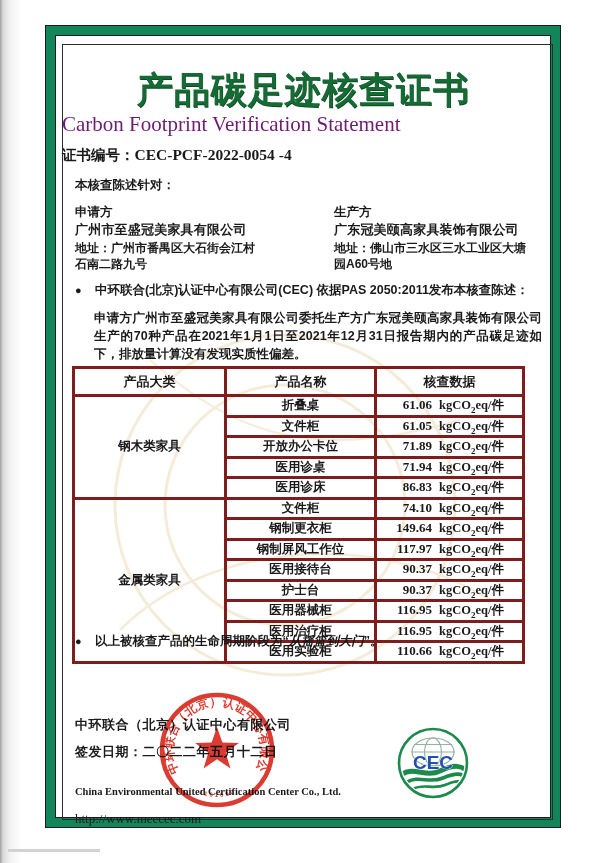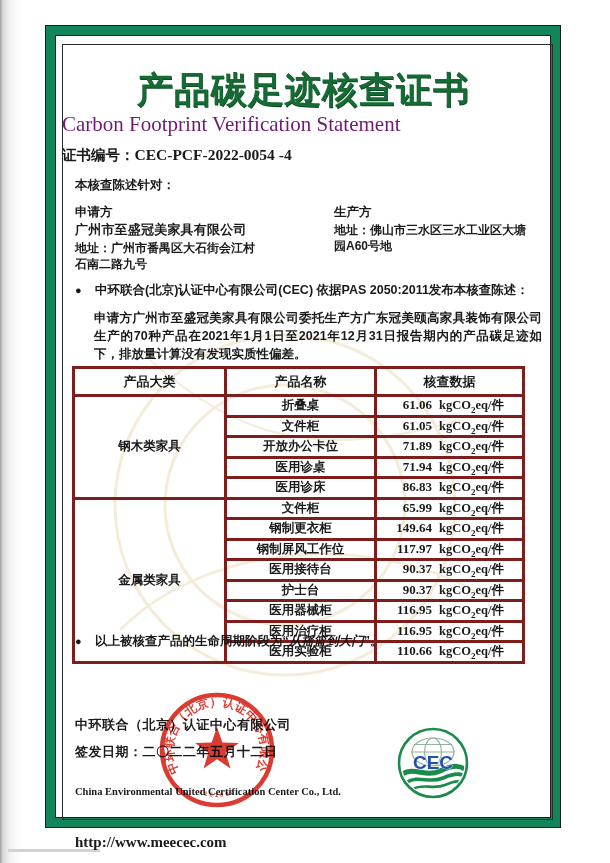--- a/index.html
+++ b/index.html
@@ -79,21 +79,21 @@
   }
   td.pdata .unit{
     display:inline-block;margin-left:7px;text-align:left;width:72px;
     font-family:"Liberation Serif","DejaVu Serif",serif;font-size:12.5px;
   }
   td.pdata sub{font-size:9px;}
   
   .foot-issuer{position:absolute;left:13px;top:672px;font-size:13px;font-weight:700;letter-spacing:0.5px;}
   .foot-date{position:absolute;left:13px;top:699px;font-size:13px;font-weight:700;letter-spacing:0.5px;}
   .foot-en{position:absolute;left:13px;top:742px;font-size:10.5px;font-weight:600;font-family:"Liberation Serif","DejaVu Serif",serif;}
-  .foot-web{position:absolute;left:13px;top:790px;font-size:15px;font-weight:700;font-family:"Liberation Serif","DejaVu Serif",serif;}
+  .foot-web{position:absolute;left:13px;top:767px;font-size:13px;font-weight:400;font-family:"Liberation Serif","DejaVu Serif",serif;}
   
   .stamp{position:absolute;left:90px;top:641px;mix-blend-mode:multiply;opacity:0.9;}
   .cec-logo{position:absolute;left:333px;top:681px;}
 </style>
 </head>
 <body>
 
 <div class="outer-border"></div>
 <div class="inner-border"></div>
 <div class="scan-line"></div>
@@ -120,20 +120,21 @@
 
   <div class="party left">
     <div class="role">申请方</div>
     <div class="name">广州市至盛冠美家具有限公司</div>
     <div class="addr">地址：广州市番禺区大石街会江村</div>
     <div class="addr">石南二路九号</div>
   </div>
 
   <div class="party right">
     <div class="role">生产方</div>
+    <div class="name">广东冠美颐高家具装饰有限公司</div>
     <div class="addr">地址：佛山市三水区三水工业区大塘</div>
     <div class="addr">园A60号地</div>
   </div>
 
   <div class="bullet-row b1">
     <span class="dot">●</span>
     <span>中环联合(北京)认证中心有限公司(CEC) 依据PAS 2050:2011发布本核查陈述：</span>
   </div>
 
   <div class="para">申请方广州市至盛冠美家具有限公司委托生产方广东冠美颐高家具装饰有限公司生产的70种产品在2021年1月1日至2021年12月31日报告期内的产品碳足迹如下，排放量计算没有发现实质性偏差。</div>
@@ -169,21 +170,21 @@
           <td>医用诊桌</td>
           <td class="pdata"><span class="val">71.94</span><span class="unit">kgCO<sub>2</sub>eq/件</span></td>
         </tr>
         <tr>
           <td>医用诊床</td>
           <td class="pdata"><span class="val">86.83</span><span class="unit">kgCO<sub>2</sub>eq/件</span></td>
         </tr>
         <tr>
           <td rowspan="8">金属类家具</td>
           <td>文件柜</td>
-          <td class="pdata"><span class="val">65.99</span><span class="unit">kgCO<sub>2</sub>eq/件</span></td>
+          <td class="pdata"><span class="val">74.10</span><span class="unit">kgCO<sub>2</sub>eq/件</span></td>
         </tr>
         <tr>
           <td>钢制更衣柜</td>
           <td class="pdata"><span class="val">149.64</span><span class="unit">kgCO<sub>2</sub>eq/件</span></td>
         </tr>
         <tr>
           <td>钢制屏风工作位</td>
           <td class="pdata"><span class="val">117.97</span><span class="unit">kgCO<sub>2</sub>eq/件</span></td>
         </tr>
         <tr>

